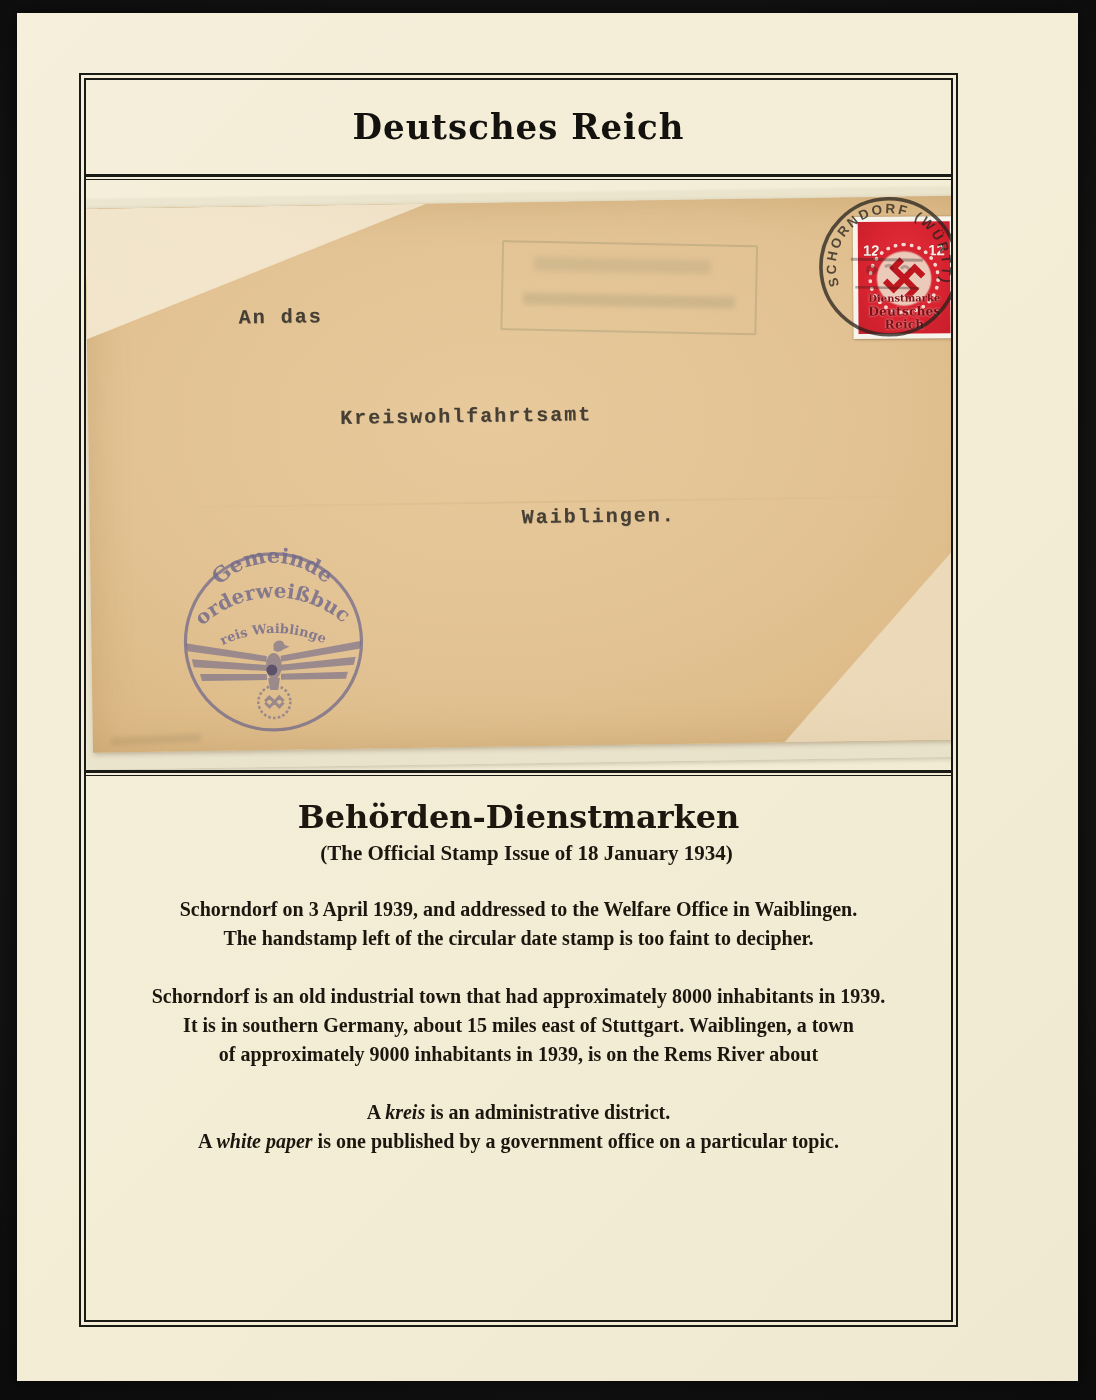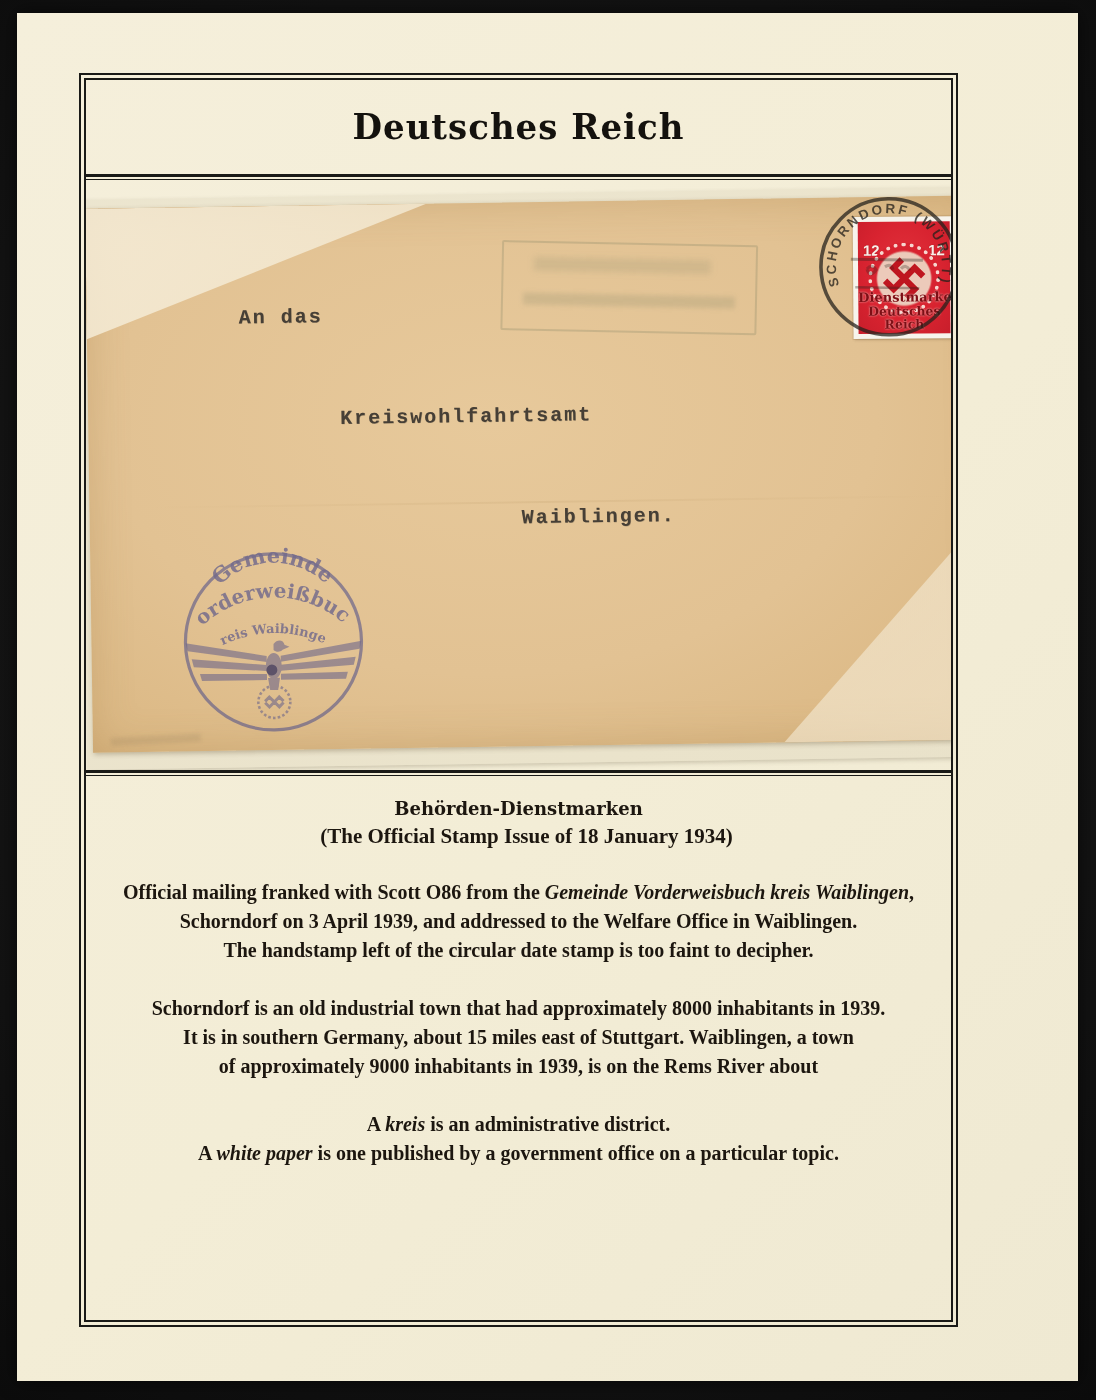--- a/index.html
+++ b/index.html
@@ -67,27 +67,27 @@
   .denom{position:absolute;top:20px;font:700 15px "Liberation Sans",sans-serif;
     color:#fbeee8;text-shadow:0 0 1px rgba(120,10,15,.8);}
   .denom.l{left:5px;} .denom.r{right:5px;}
   #medallion{position:absolute;left:10px;top:21px;width:64px;height:64px;border-radius:50%;
     border:4px dotted rgba(250,231,222,.92);box-sizing:content-box;
     background:radial-gradient(circle,#eccaba 0%,#eccaba 58%,rgba(236,202,186,0) 62%),
                radial-gradient(circle,#d82330 0%,#d82330 100%);}
   #medallion svg{position:absolute;left:10px;top:10px;}
   #stamp-insc{position:absolute;left:0;bottom:3px;width:100%;text-align:center;
     color:#7e0e15;text-shadow:0 0 2px rgba(255,236,228,.85);line-height:1.05;}
-  #stamp-insc .i1{font-size:13px;} #stamp-insc .i2{font-size:12.5px;}
+  #stamp-insc .i1{font-size:10px;} #stamp-insc .i2{font-size:12.5px;}
   
   #postmark-svg{position:absolute;left:718px;top:-15px;width:170px;height:170px;
     overflow:visible;opacity:.85;}
   
   #caption-section{flex:1;text-align:center;padding-top:22px;color:#1c160f;}
-  #caption-heading{font-size:18px;}
+  #caption-heading{font-size:32px;}
   #caption-sub{font:700 21px "Liberation Serif",serif;margin-top:5px;padding-left:16px;}
   .para{font:700 20px/29px "Liberation Serif",serif;margin-top:29px;}
   .para div{white-space:nowrap;}
 </style>
 </head>
 <body>
 
 <div id="stage">
   <div id="album">
     <div id="frame">
@@ -181,21 +181,20 @@
             </svg>
           </div>
         </div>
 
         <div class="hrule"></div>
 
         <div id="caption-section">
           <div id="caption-heading" class="fraktur">Behörden-Dienstmarken</div>
           <div id="caption-sub">(The Official Stamp Issue of 18 January 1934)</div>
           <div class="para">
-              <div><span>Official mailing franked with Scott O86 from the </span><span style="font-style: italic;">Gemeinde Vorderweisbuch kreis Waiblingen</span><span>,</span></div>
               <div><span>Schorndorf on 3 April 1939, and addressed to the Welfare Office in Waiblingen.</span></div>
               <div><span>The handstamp left of the circular date stamp is too faint to decipher.</span></div>
             </div>
           <div class="para">
               <div><span>Schorndorf is an old industrial town that had approximately 8000 inhabitants in 1939.</span></div>
               <div><span>It is in southern Germany, about 15 miles east of Stuttgart. Waiblingen, a town</span></div>
               <div><span>of approximately 9000 inhabitants in 1939, is on the Rems River about</span></div>
             </div>
           <div class="para">
               <div><span>A </span><span style="font-style: italic;">kreis</span><span> is an administrative district.</span></div>

